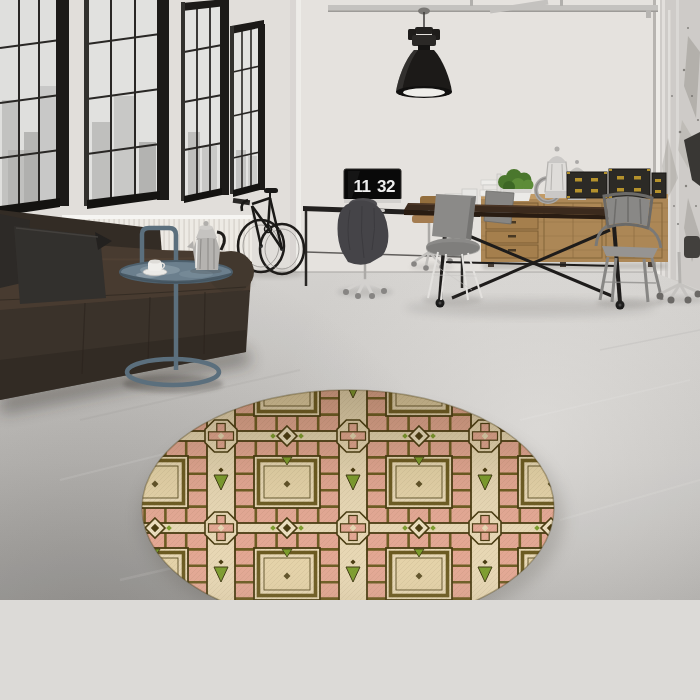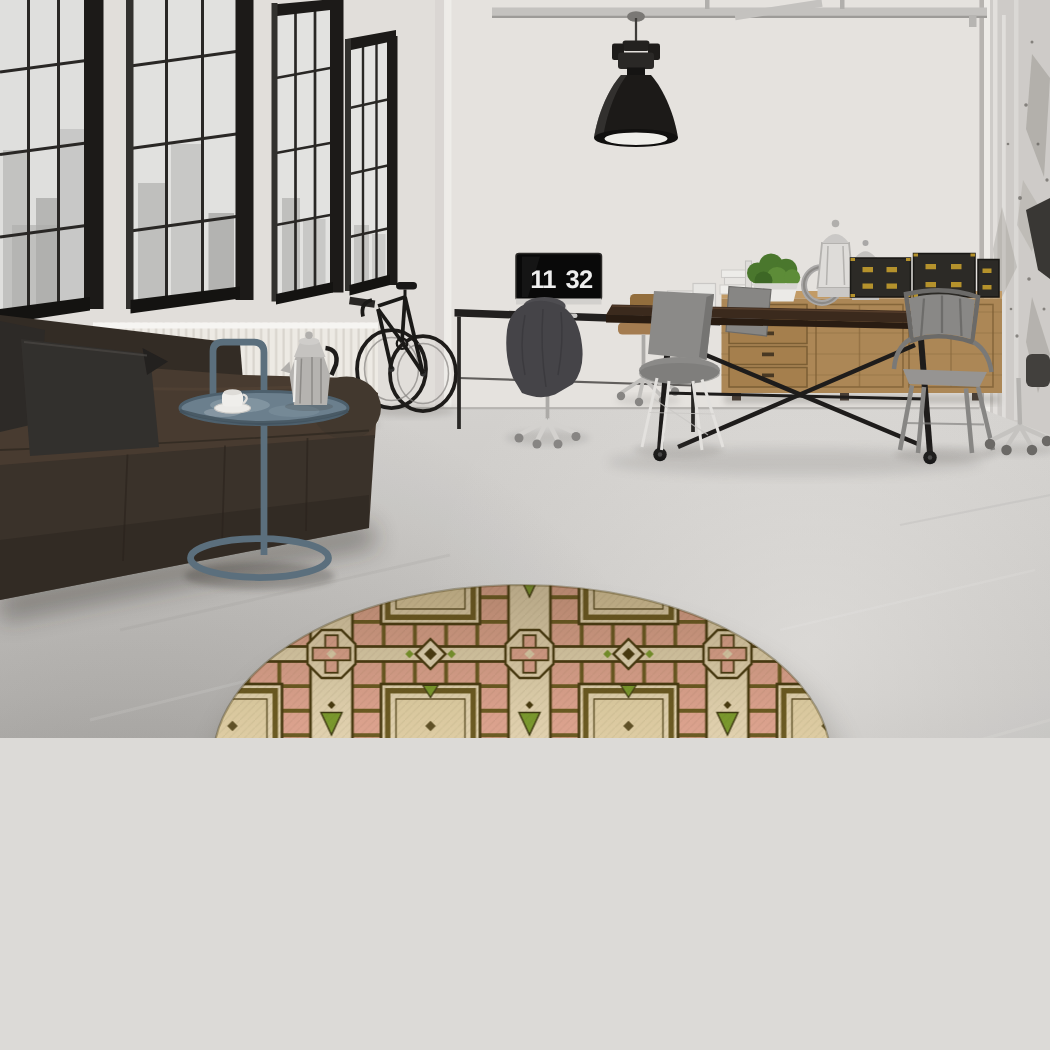--- a/index.html
+++ b/index.html
@@ -5,21 +5,21 @@
   :root{
     --wall:#e8e5e1; --floor-light:#d8d6d3; --floor-dark:#a5a3a0;
     --window-frame:#1d1b19; --sofa:#3c332b; --pillow:#2e2b28;
     --side-table:#5d7280; --radiator:#f2efe9; --lamp:#1d1b19;
     --desk:#232120; --sideboard:#b08a58; --box:#2d2b27; --box-brass:#c9a12e;
     --plant:#4c7a2e; --table-top:#3d2b1e; --chair-grey:#8e8d8b;
     --rug-cream:#ecdcb8; --rug-pink:#e8ab96; --rug-olive:#6f5d22;
     --rug-dark:#4a3c10; --rug-green:#7fa12e;
   }
   html,body{margin:0;padding:0;background:#dcdad7;}
-  .stage{width:700px;height:492px;position:relative;overflow:hidden;background:var(--wall);
+  .stage{width:700px;height:600px;position:relative;overflow:hidden;background:var(--wall);
          font-family:"Liberation Sans","DejaVu Sans",sans-serif;}
   svg{display:block}
   .clock-digits{font-family:"Liberation Sans","DejaVu Sans",sans-serif;font-weight:bold;
                 font-size:17px;letter-spacing:-0.5px;fill:#f3f3f3;}
 </style>
 </head>
 <body>
 
 <div class="stage">
 <svg width="700" height="700" viewBox="0 0 700 700">

